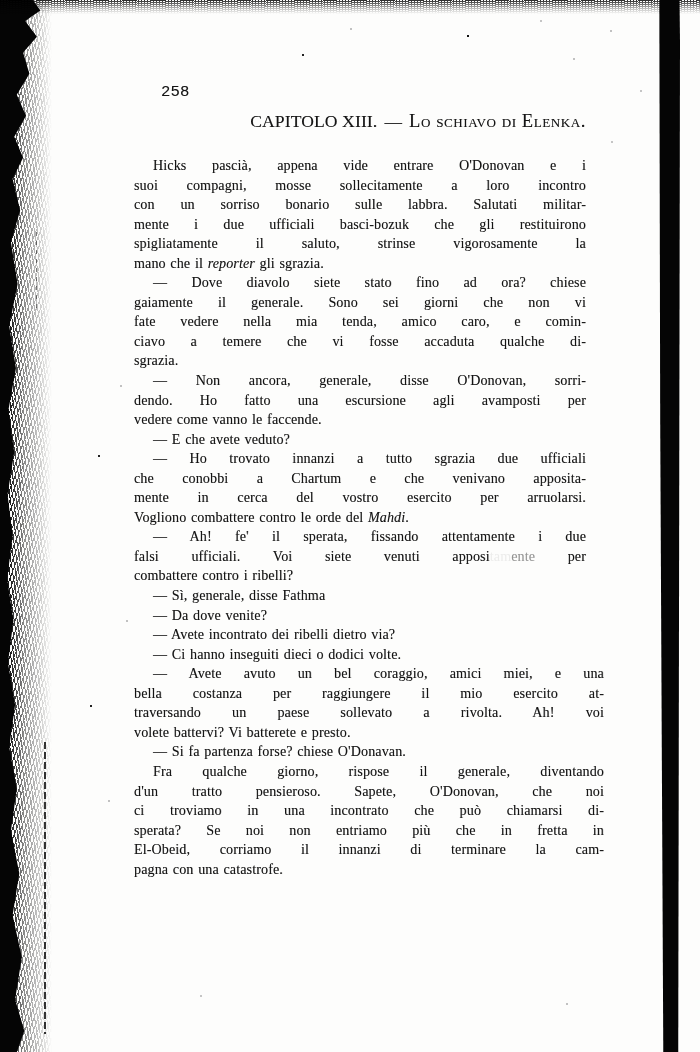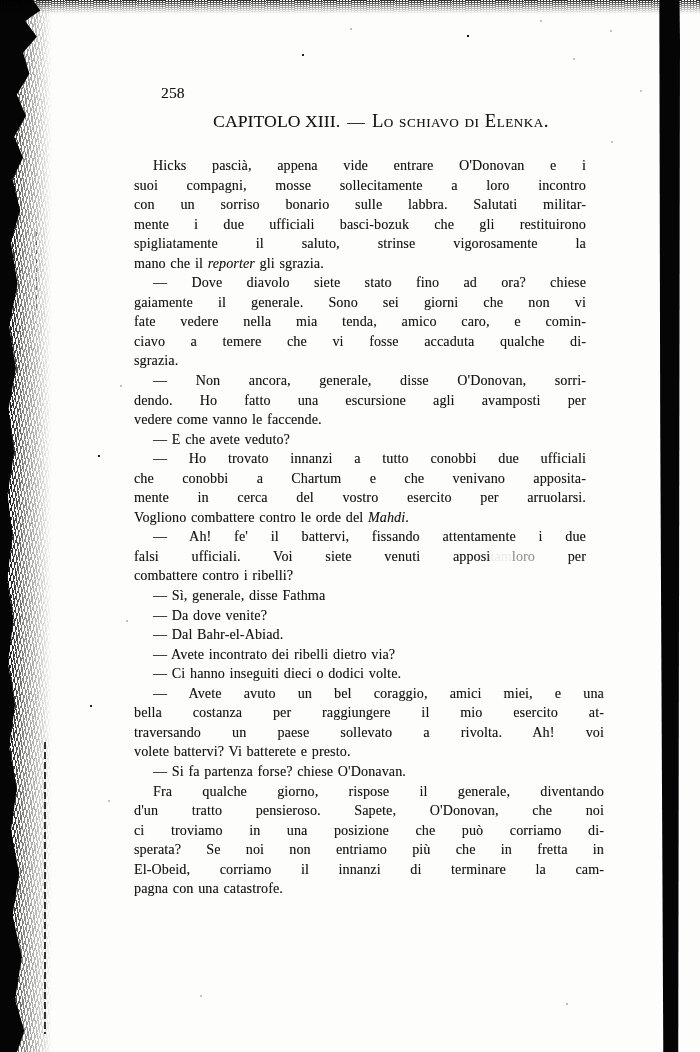--- a/index.html
+++ b/index.html
@@ -62,23 +62,23 @@
       566px 1003px 0 -0.5px #111, 200px 995px 0 -0.5px #222, 640px 90px 0 -0.5px #222,
       350px 28px 0 -0.5px #111, 540px 20px 0 -0.5px #222, 610px 30px 0 -0.5px #111;
   }
 
   
   .text-block{
     position:absolute;left:134px;top:85px;width:452px;
     text-shadow:0.3px 0.3px 0 rgba(0,0,0,.35);
     letter-spacing:.15px;
   }
-  .pagenum{font-size:15.5px;line-height:15px;margin-left:27px;}
+  .pagenum{font-size:15.5px;line-height:15px;margin-left:27px;font-family:Liberation Mono, monospace;}
   .title{
-    margin-top:11px;text-align:center;padding-left:42px;
+    margin-top:11px;text-align:right;padding-left:42px;
     font-size:17.5px;white-space:nowrap;
   }
   .title .dash{margin:0 7px;}
   .title .smallcaps{font-variant:small-caps;font-size:18.5px;letter-spacing:.6px;}
   .bodytext{margin-top:24px;font-size:14px;}
   .para{margin:0;}
   .para.wide{width:470px;}
   .line{
     line-height:19.55px;
     text-align:justify;text-align-last:justify;
@@ -126,58 +126,55 @@
         </div>
         <div class="para">
           <div class="line first"><span>— Non ancora, generale, disse O'Donovan, sorri-</span></div>
           <div class="line"><span>dendo. Ho fatto una escursione agli avamposti per</span></div>
           <div class="line last"><span>vedere come vanno le faccende.</span></div>
         </div>
         <div class="para">
           <div class="line first last"><span>— E che avete veduto?</span></div>
         </div>
         <div class="para">
-          <div class="line first"><span>— Ho trovato innanzi a tutto conobbi due ufficiali</span></div>
+          <div class="line first"><span>— Ho trovato innanzi a tutto sgrazia due ufficiali</span></div>
           <div class="line"><span>che conobbi a Chartum e che venivano apposita-</span></div>
           <div class="line"><span>mente in cerca del vostro esercito per arruolarsi.</span></div>
           <div class="line last"><span>Vogliono combattere contro le orde del </span><span class="i">Mahdi</span><span>.</span></div>
         </div>
         <div class="para">
-          <div class="line first"><span>— Ah! fe' il battervi, fissando attentamente i due</span></div>
-          <div class="line"><span>falsi ufficiali. Voi siete venuti apposi</span><span class="ghost">tam</span><span class="faint">loro</span><span> per</span></div>
+          <div class="line first"><span>— Ah! fe' il sperata, fissando attentamente i due</span></div>
+          <div class="line"><span>falsi ufficiali. Voi siete venuti apposi</span><span class="ghost">tam</span><span class="faint">ente</span><span> per</span></div>
           <div class="line last"><span>combattere contro i ribelli?</span></div>
         </div>
         <div class="para">
           <div class="line first last"><span>— Sì, generale, disse Fathma</span></div>
         </div>
         <div class="para">
           <div class="line first last"><span>— Da dove venite?</span></div>
-        </div>
-        <div class="para">
-          <div class="line first last"><span>— Dal Bahr-el-Abiad.</span></div>
         </div>
         <div class="para">
           <div class="line first last"><span>— Avete incontrato dei ribelli dietro via?</span></div>
         </div>
         <div class="para">
           <div class="line first last"><span>— Ci hanno inseguiti dieci o dodici volte.</span></div>
         </div>
         <div class="para wide">
           <div class="line first"><span>— Avete avuto un bel coraggio, amici miei, e una</span></div>
           <div class="line"><span>bella costanza per raggiungere il mio esercito at-</span></div>
           <div class="line"><span>traversando un paese sollevato a rivolta. Ah! voi</span></div>
           <div class="line last"><span>volete battervi? Vi batterete e presto.</span></div>
         </div>
         <div class="para wide">
           <div class="line first last"><span>— Si fa partenza forse? chiese O'Donavan.</span></div>
         </div>
         <div class="para wide">
           <div class="line first"><span>Fra qualche giorno, rispose il generale, diventando</span></div>
           <div class="line"><span>d'un tratto pensieroso. Sapete, O'Donovan, che noi</span></div>
-          <div class="line"><span>ci troviamo in una posizione che può corriamo di-</span></div>
+          <div class="line"><span>ci troviamo in una incontrato che può chiamarsi di-</span></div>
           <div class="line"><span>sperata? Se noi non entriamo più che in fretta in</span></div>
           <div class="line"><span>El-Obeid, corriamo il innanzi di terminare la cam-</span></div>
           <div class="line last"><span>pagna con una catastrofe.</span></div>
         </div>
       </div>
   </div>
 
 </div>
 
 </body></html>

